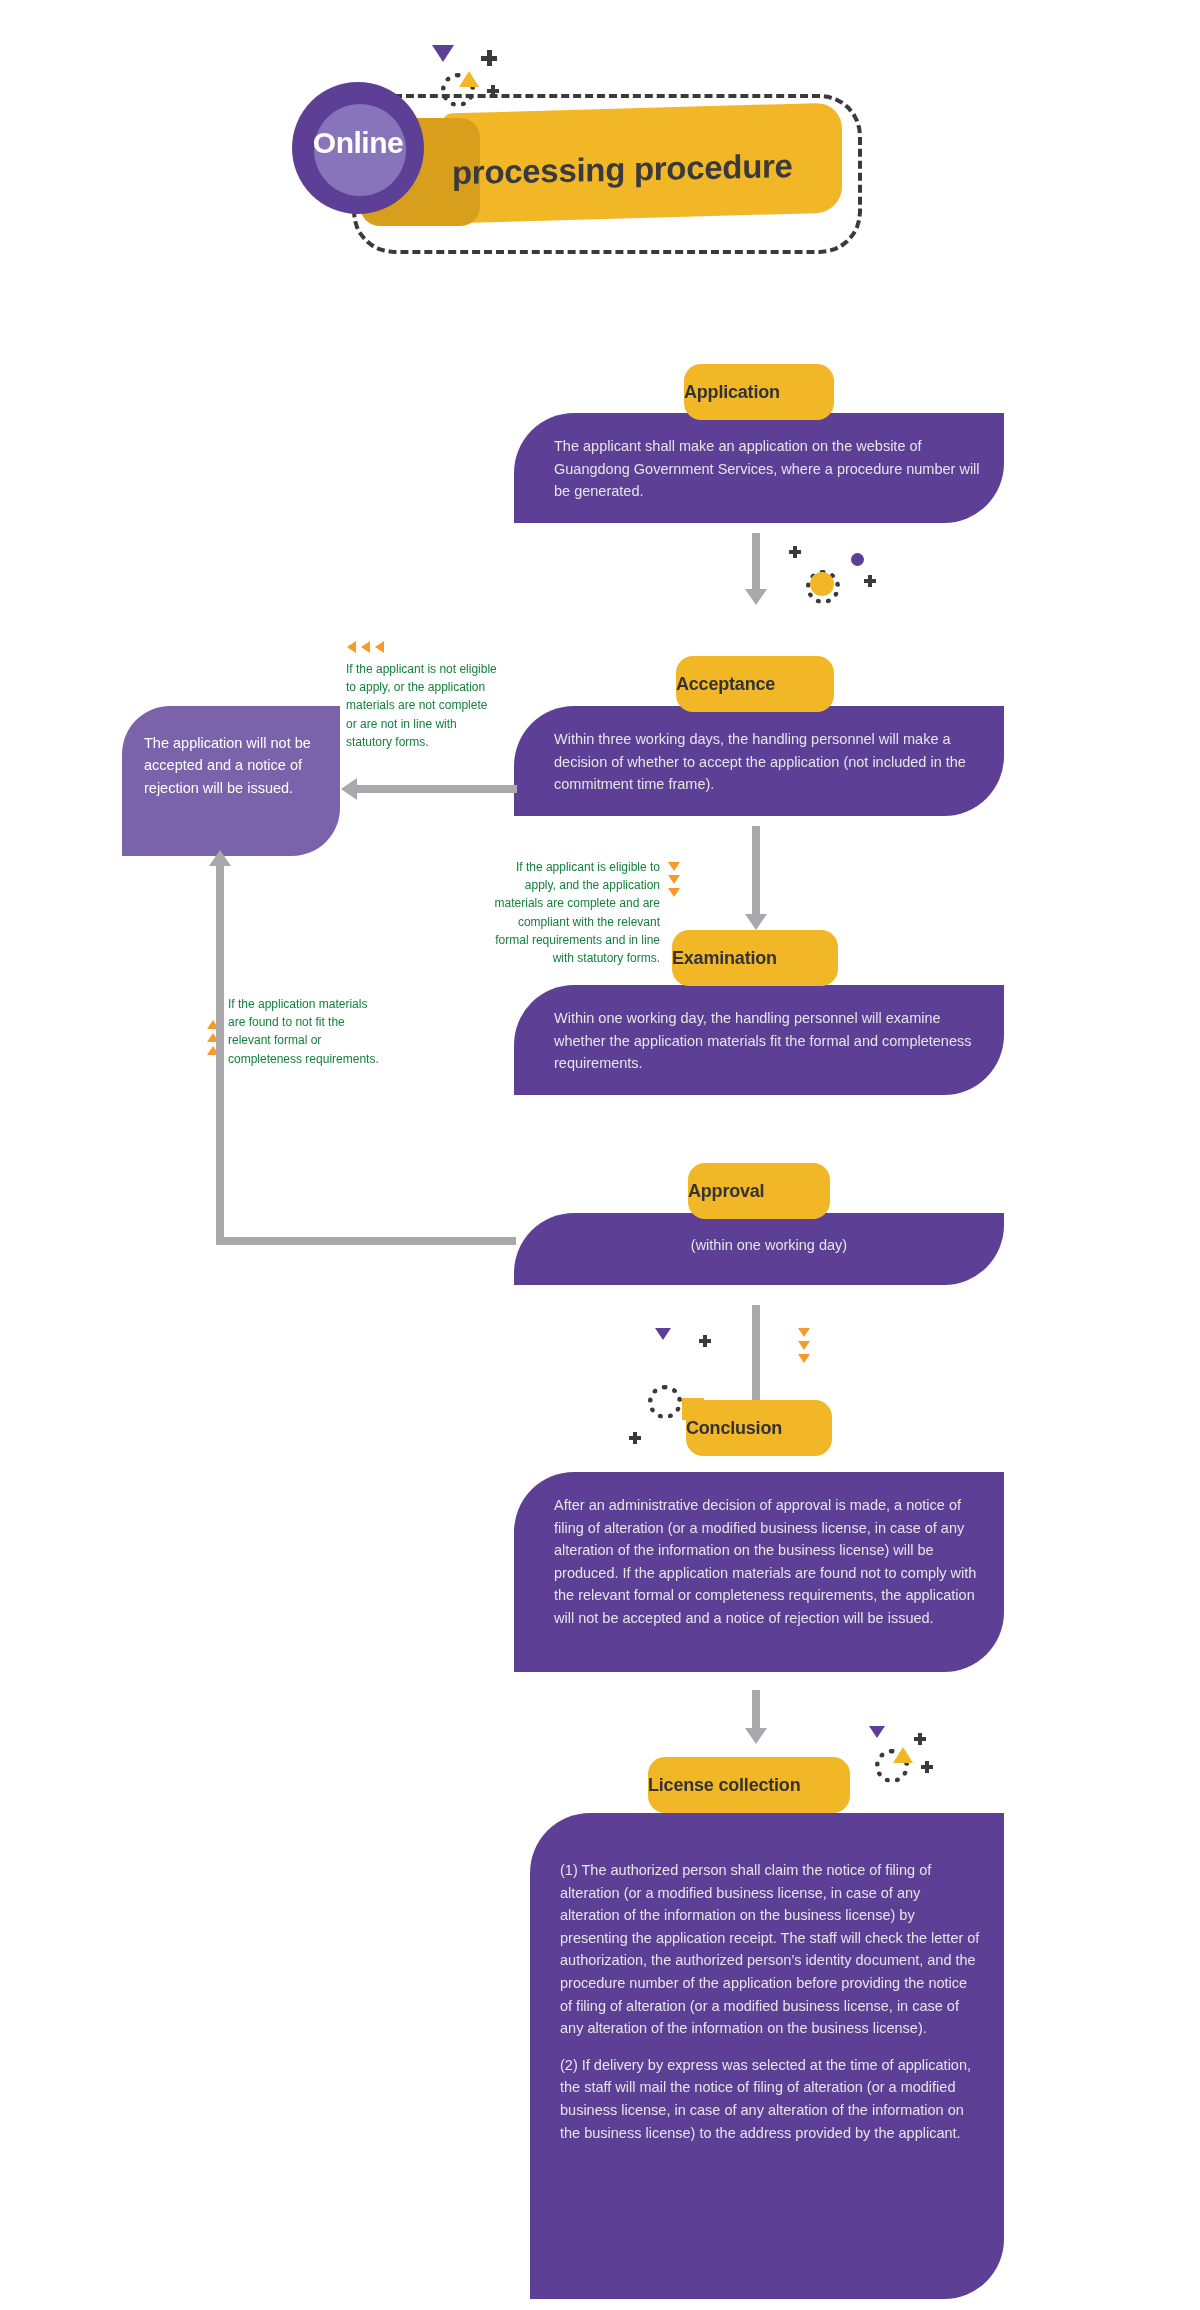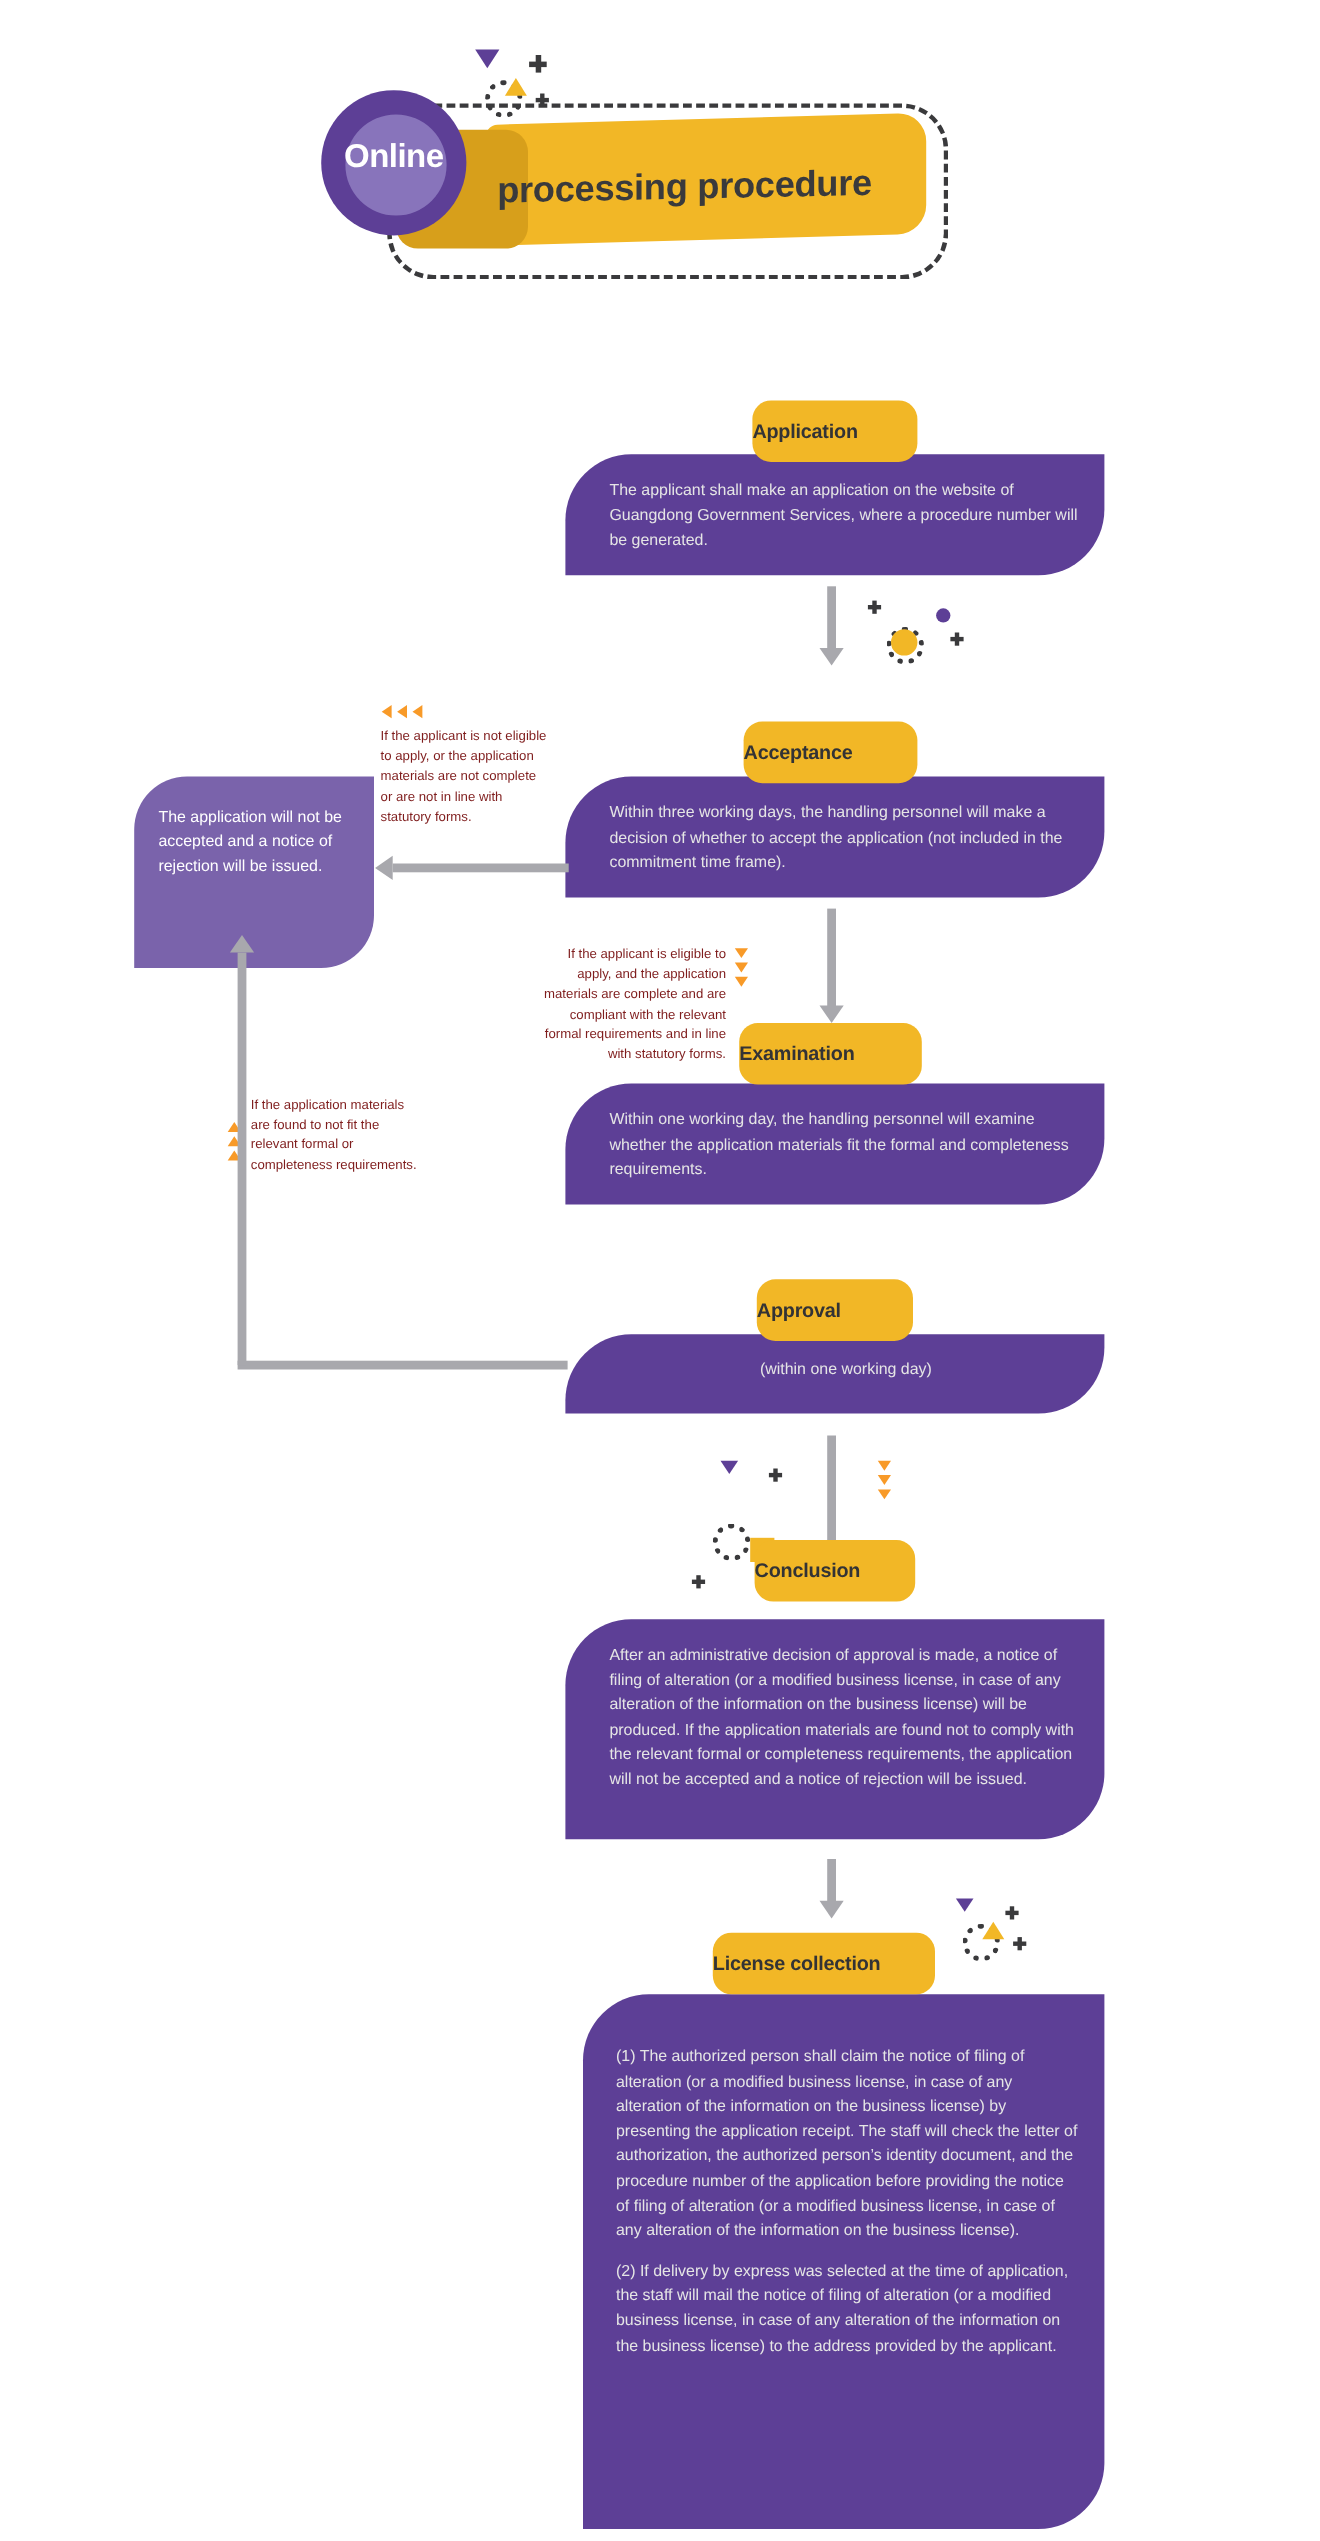--- a/index.html
+++ b/index.html
@@ -143,21 +143,21 @@
     display: flex;
     align-items: center;
     z-index: 5;
     letter-spacing: -0.2px;
   }
 
   
   .reject-card {
     position: absolute;
     left: 122px; top: 706px;
-    width: 218px; height: 174px;
+    width: 218px; height: 150px;
     background: #7a63ab;
     border-radius: 48px 0 48px 0;
   }
   .reject-card .card-text {
     position: absolute;
     left: 22px; top: 26px;
     width: 180px;
     font-size: 14.5px;
     line-height: 1.55;
     color: #ffffff;
@@ -192,21 +192,21 @@
   }
   .arrow-h {
     position: absolute;
     height: 8px;
     background: #a8a8ad;
   }
 
   
   .note {
     position: absolute;
-    color: #7f1d1d;
+    color: #15803d;
     font-size: 12px;
     line-height: 1.52;
   }
   .note-caret-col { position: absolute; display: flex; flex-direction: column; gap: 4px; }
   .note-caret-row { position: absolute; display: flex; flex-direction: row; gap: 5px; }
   .caret-left {
     width: 0; height: 0;
     border-top: 6px solid transparent;
     border-bottom: 6px solid transparent;
     border-right: 9px solid #f89a28;

